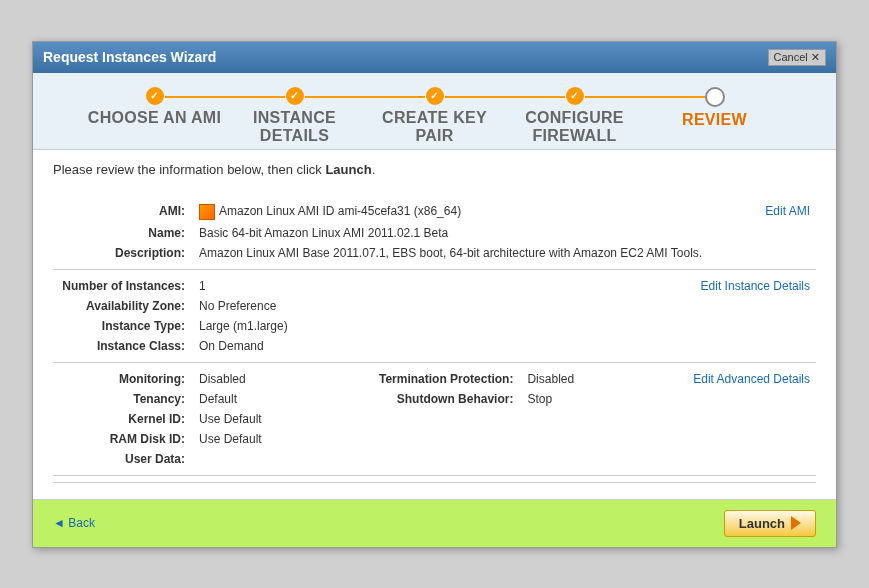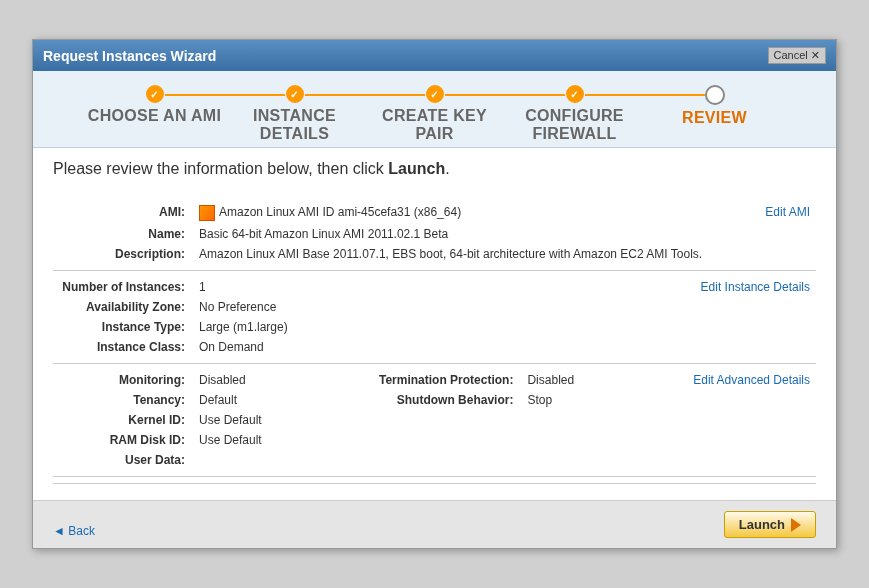--- a/index.html
+++ b/index.html
@@ -108,21 +108,21 @@
       display: flex;
       align-items: flex-start;
       padding: 6px 20px 0 20px;
       width: 100%;
       justify-content: center;
     }
     .content {
       padding: 12px 20px 10px 20px;
     }
     .intro-text {
-      font-size: 16px;
+      font-size: 13px;
       color: #333;
       margin-bottom: 24px;
     }
     .intro-text strong { font-weight: bold; }
     .section-table {
       width: 100%;
       border-collapse: collapse;
       margin-bottom: 0;
     }
     .section-table td {
@@ -160,22 +160,22 @@
       vertical-align: middle;
       margin-right: 4px;
       position: relative;
     }
     .value-blue { color: #1a6ab2; }
     .footer {
       border-top: 1px solid #ccc;
       padding: 10px 20px;
       display: flex;
       justify-content: space-between;
-      align-items: flex-end;
-      background: #e5e5e5;
+      align-items: center;
+      background: #bef264;
     }
     .back-link {
       color: #1a6ab2;
       text-decoration: none;
       font-size: 12px;
       cursor: pointer;
     }
     .launch-btn {
       background: linear-gradient(to bottom, #fff9e8, #f5c842);
       border: 1px solid #c8a000;

